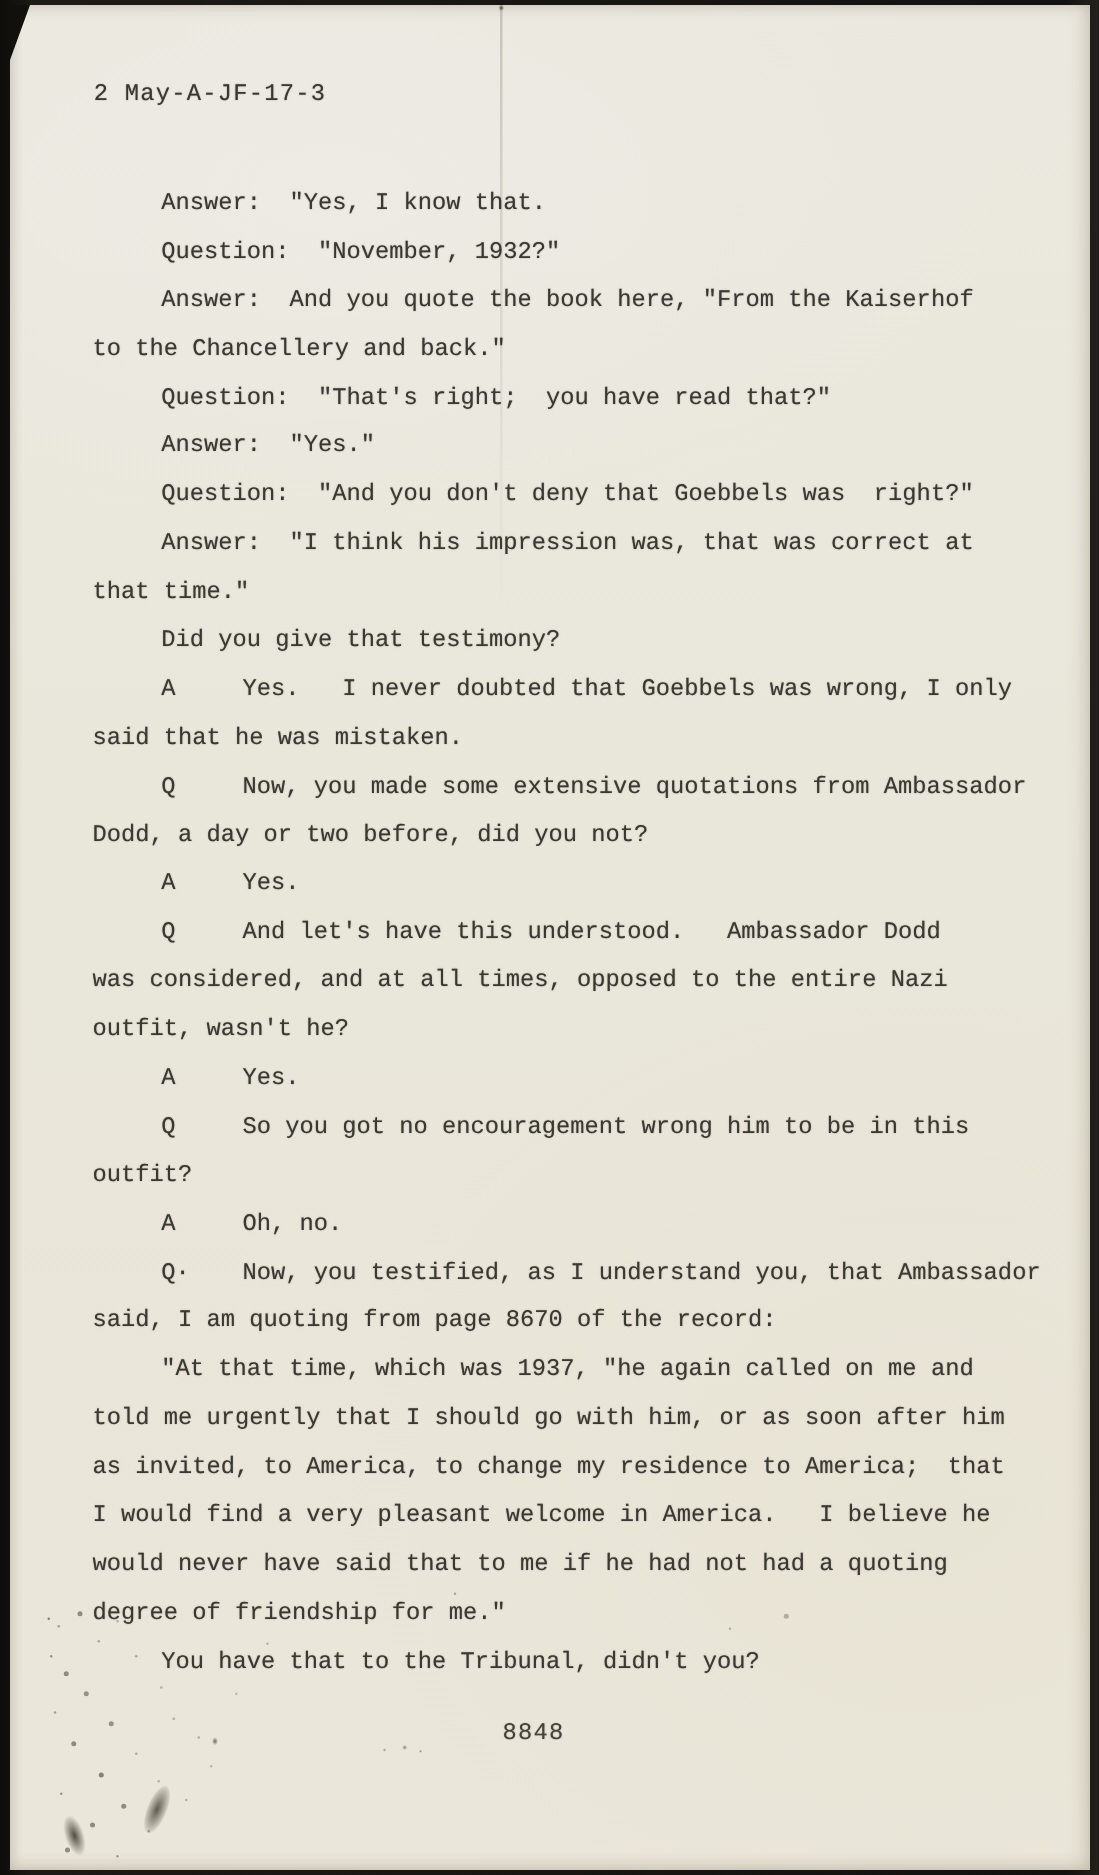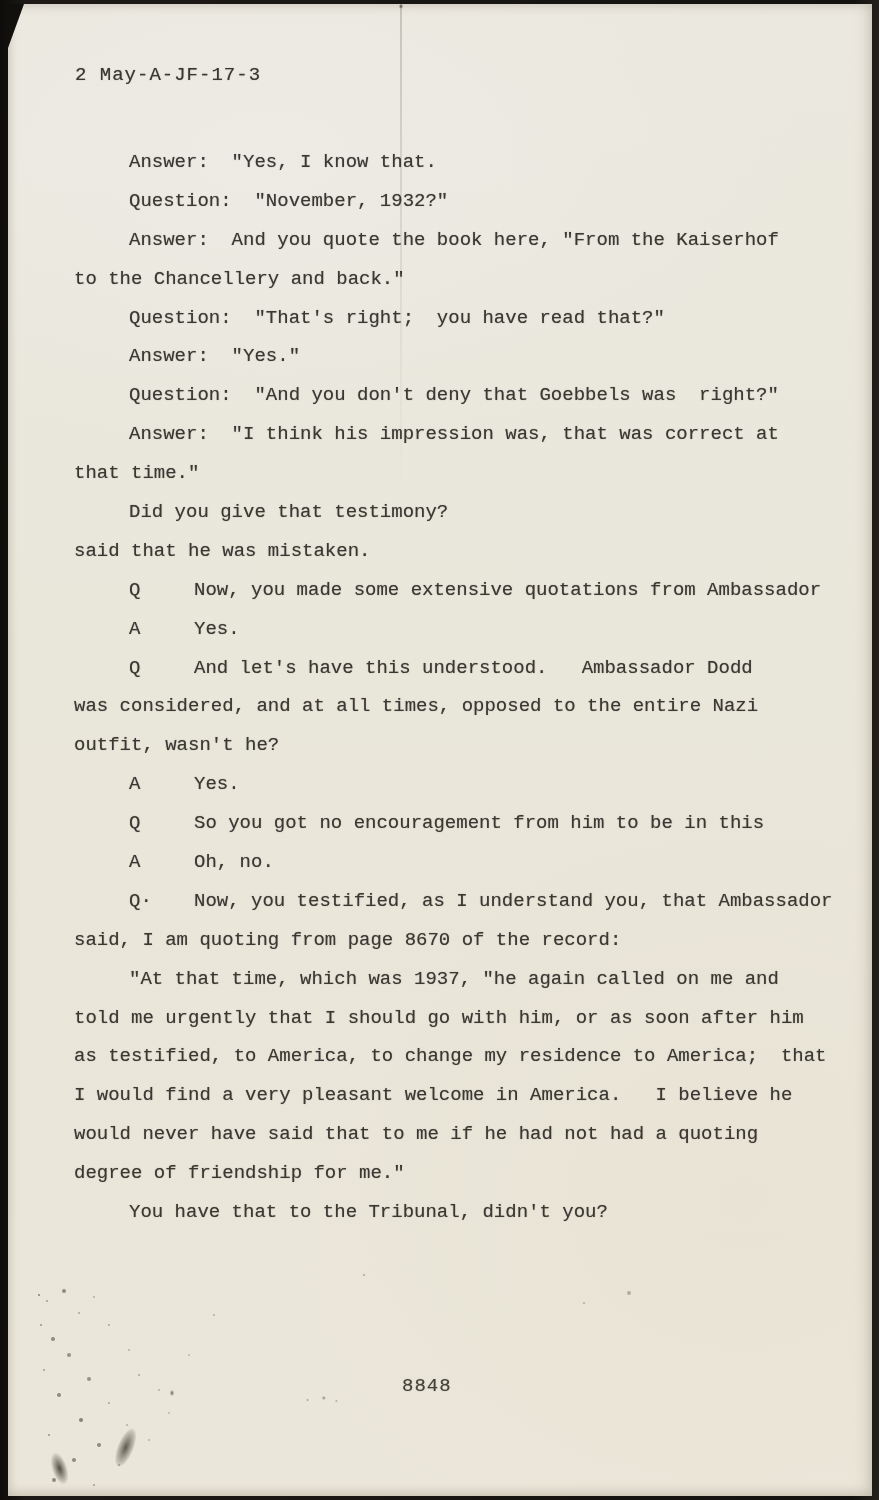--- a/index.html
+++ b/index.html
@@ -98,34 +98,37 @@
       <div class="tline ind1">Answer:  "Yes, I know that.</div>
       <div class="tline ind1">Question:  "November, 1932?"</div>
       <div class="tline ind1">Answer:  And you quote the book here, "From the Kaiserhof</div>
       <div class="tline">to the Chancellery and back."</div>
       <div class="tline ind1">Question:  "That's right;  you have read that?"</div>
       <div class="tline ind1">Answer:  "Yes."</div>
       <div class="tline ind1">Question:  "And you don't deny that Goebbels was  right?"</div>
       <div class="tline ind1">Answer:  "I think his impression was, that was correct at</div>
       <div class="tline">that time."</div>
       <div class="tline ind1">Did you give that testimony?</div>
+      <div class="tline ind1"><span class="qa-mark">A</span><span>Yes.   I never doubted that Goebbels was wrong, I only</span></div>
       <div class="tline">said that he was mistaken.</div>
       <div class="tline ind1"><span class="qa-mark">Q</span><span>Now, you made some extensive quotations from Ambassador</span></div>
+      <div class="tline">Dodd, a day or two before, did you not?</div>
       <div class="tline ind1"><span class="qa-mark">A</span><span>Yes.</span></div>
       <div class="tline ind1"><span class="qa-mark">Q</span><span>And let's have this understood.   Ambassador Dodd</span></div>
       <div class="tline">was considered, and at all times, opposed to the entire Nazi</div>
       <div class="tline">outfit, wasn't he?</div>
       <div class="tline ind1"><span class="qa-mark">A</span><span>Yes.</span></div>
-      <div class="tline ind1"><span class="qa-mark">Q</span><span>So you got no encouragement from him to be in this</span></div>
+      <div class="tline ind1"><span class="qa-mark">Q</span><span>So you got no encouragement wrong him to be in this</span></div>
+      <div class="tline">outfit?</div>
       <div class="tline ind1"><span class="qa-mark">A</span><span>Oh, no.</span></div>
       <div class="tline ind1"><span class="qa-mark">Q·</span><span>Now, you testified, as I understand you, that Ambassador</span></div>
       <div class="tline">said, I am quoting from page 8670 of the record:</div>
       <div class="tline ind1">"At that time, which was 1937, "he again called on me and</div>
       <div class="tline">told me urgently that I should go with him, or as soon after him</div>
-      <div class="tline">as testified, to America, to change my residence to America;  that</div>
+      <div class="tline">as invited, to America, to change my residence to America;  that</div>
       <div class="tline">I would find a very pleasant welcome in America.   I believe he</div>
       <div class="tline">would never have said that to me if he had not had a quoting</div>
       <div class="tline">degree of friendship for me."</div>
       <div class="tline ind1">You have that to the Tribunal, didn't you?</div>
     </div>
 
   <div class="page-number">8848</div>
 
   <div class="speck-dot"></div>
   <div class="smudge-trail"></div>

